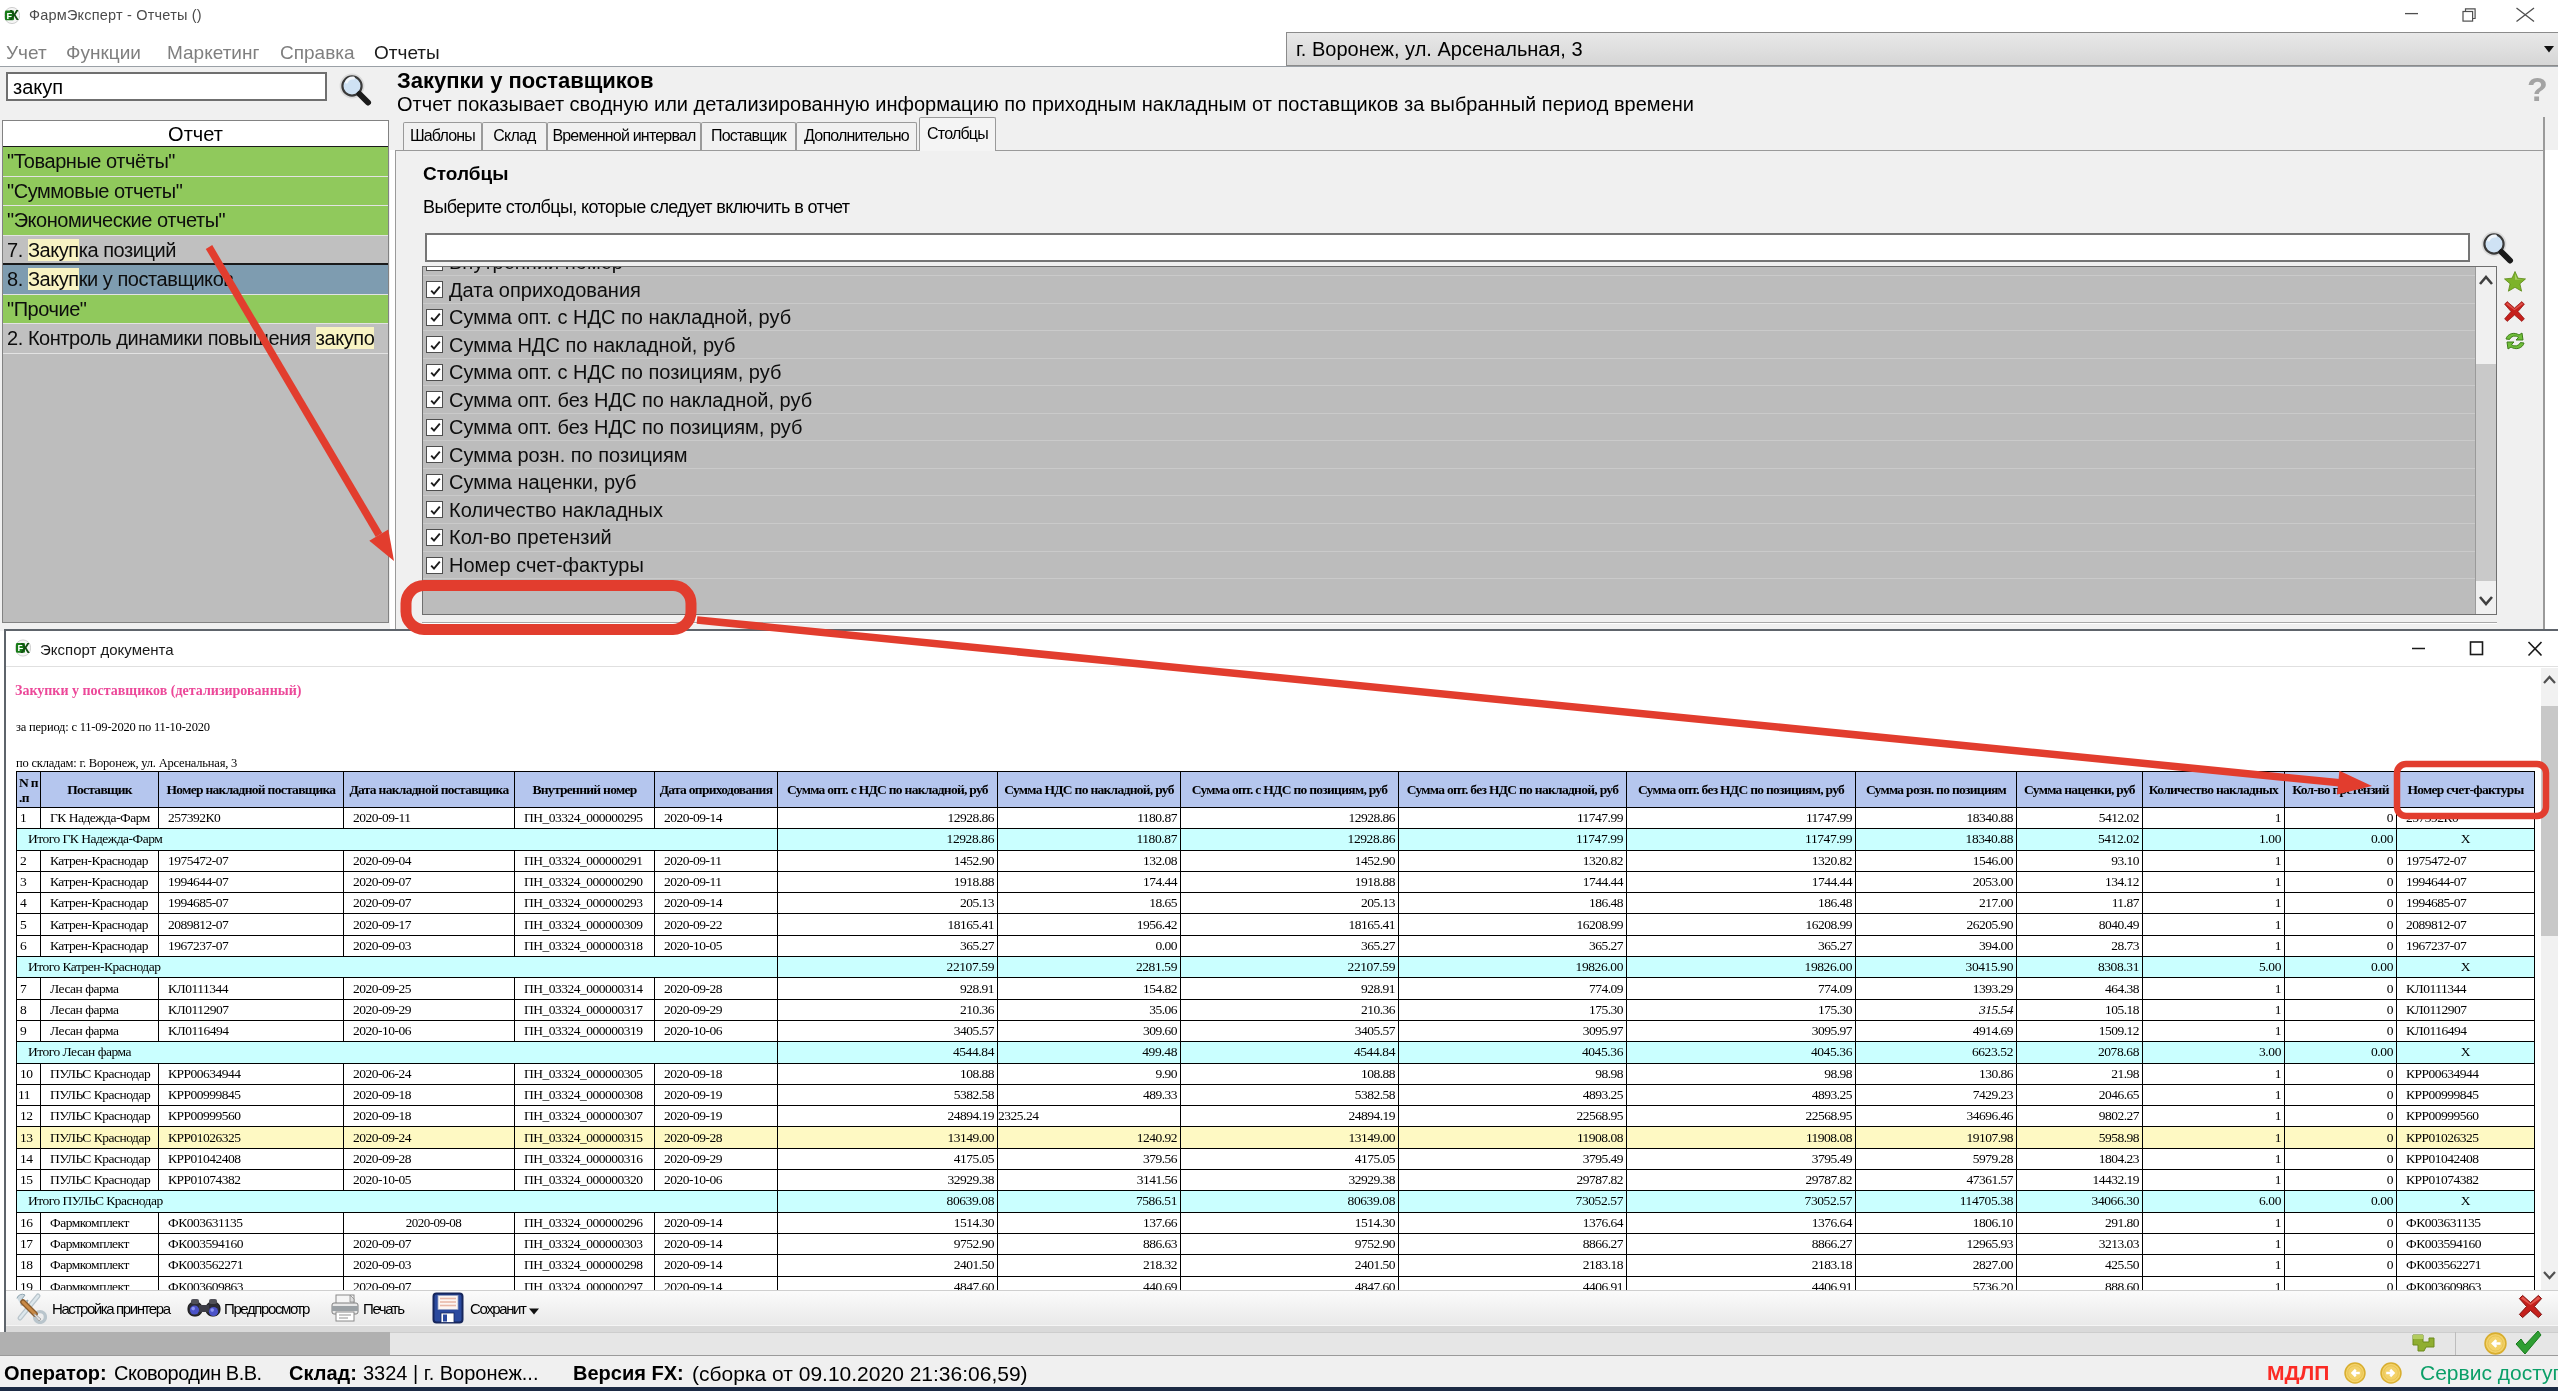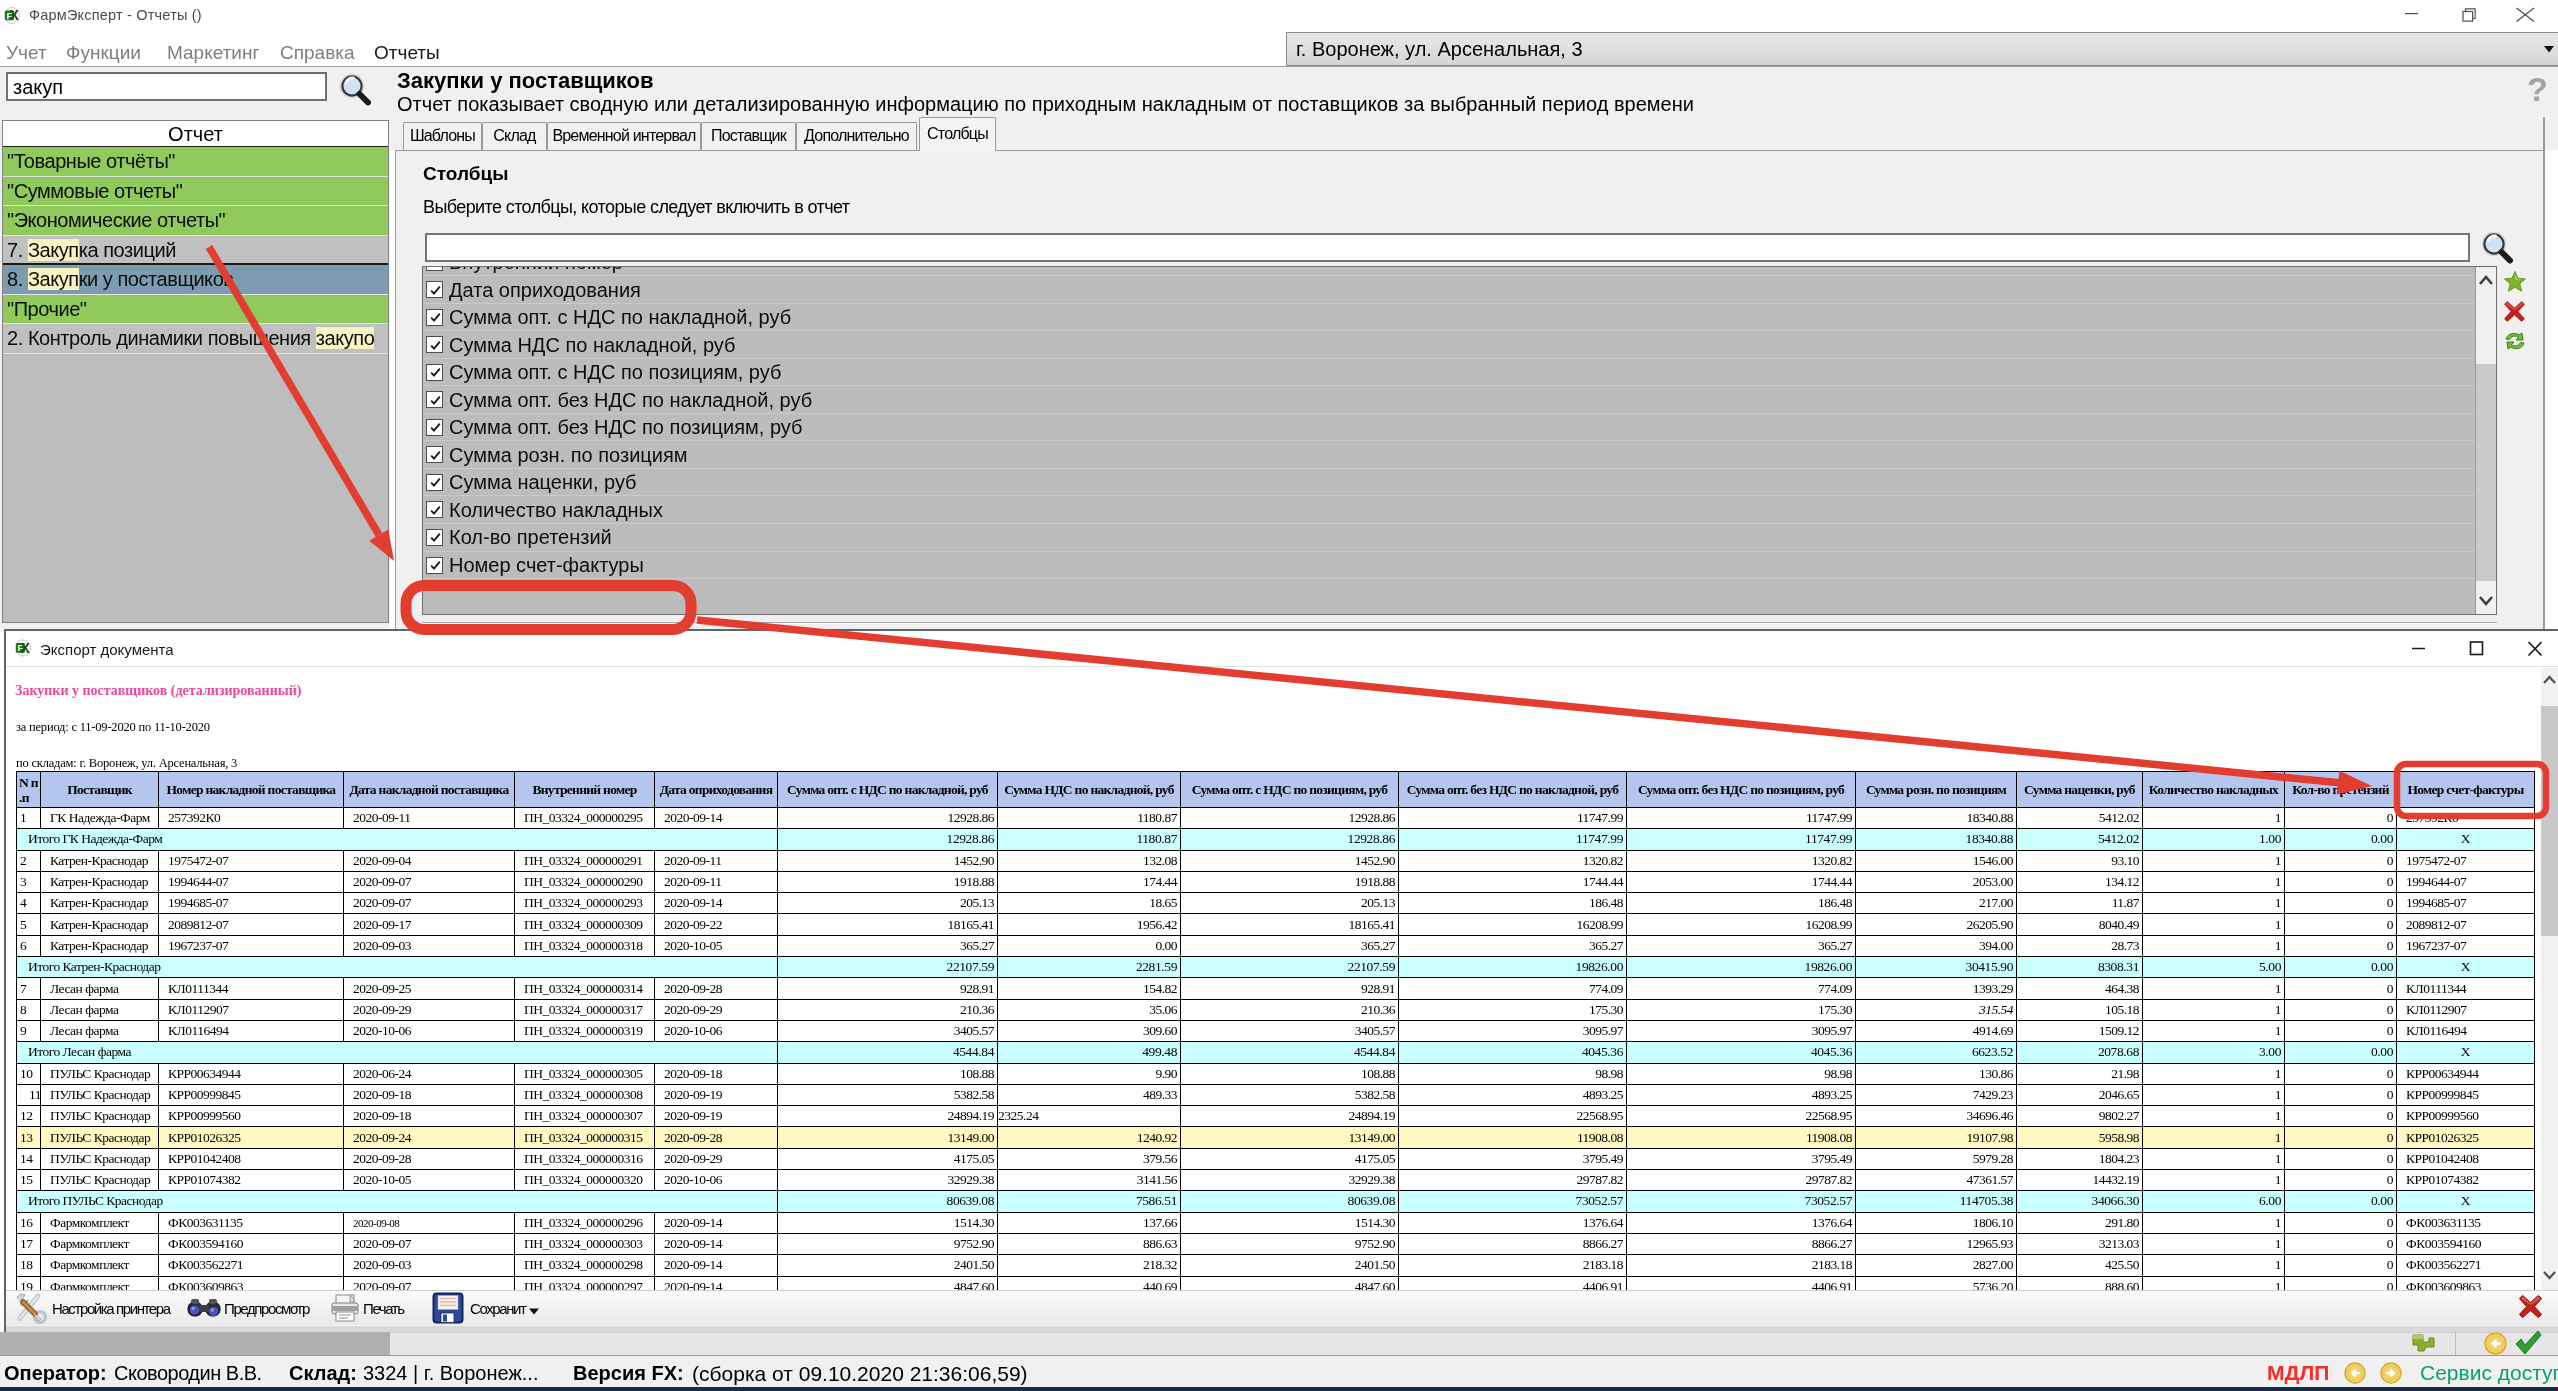--- a/index.html
+++ b/index.html
@@ -437,21 +437,21 @@
           <td style="border:1px solid #000;font-size:13.5px;letter-spacing:-0.5px;text-align:right;padding-right:3px;white-space:nowrap;overflow:hidden;">108.88</td>
           <td style="border:1px solid #000;font-size:13.5px;letter-spacing:-0.5px;text-align:right;padding-right:3px;white-space:nowrap;overflow:hidden;">98.98</td>
           <td style="border:1px solid #000;font-size:13.5px;letter-spacing:-0.5px;text-align:right;padding-right:3px;white-space:nowrap;overflow:hidden;">98.98</td>
           <td style="border:1px solid #000;font-size:13.5px;letter-spacing:-0.5px;text-align:right;padding-right:3px;white-space:nowrap;overflow:hidden;">130.86</td>
           <td style="border:1px solid #000;font-size:13.5px;letter-spacing:-0.5px;text-align:right;padding-right:3px;white-space:nowrap;overflow:hidden;">21.98</td>
           <td style="border:1px solid #000;font-size:13.5px;letter-spacing:-0.5px;text-align:right;padding-right:3px;white-space:nowrap;overflow:hidden;">1</td>
           <td style="border:1px solid #000;font-size:13.5px;letter-spacing:-0.5px;text-align:right;padding-right:3px;white-space:nowrap;overflow:hidden;">0</td>
           <td style="border:1px solid #000;font-size:13.5px;letter-spacing:-0.5px;text-align:left;padding-left:9px;white-space:nowrap;overflow:hidden;">КРР00634944</td>
         </tr>
         <tr style="height:21.3px;background:#fff;">
-          <td style="border:1px solid #000;font-size:13.5px;letter-spacing:-0.5px;text-align:left;padding-left:12px;white-space:nowrap;overflow:hidden;">11</td>
+          <td style="border:1px solid #000;font-size:13.5px;letter-spacing:-0.5px;text-align:left;padding-left:1px;white-space:nowrap;overflow:hidden;">11</td>
           <td style="border:1px solid #000;font-size:13.5px;letter-spacing:-0.5px;text-align:left;padding-left:9px;white-space:nowrap;overflow:hidden;">ПУЛЬС Краснодар</td>
           <td style="border:1px solid #000;font-size:13.5px;letter-spacing:-0.5px;text-align:left;padding-left:9px;white-space:nowrap;overflow:hidden;">КРР00999845</td>
           <td style="border:1px solid #000;font-size:13.5px;letter-spacing:-0.5px;text-align:left;padding-left:9px;white-space:nowrap;overflow:hidden;">2020-09-18</td>
           <td style="border:1px solid #000;font-size:13.5px;letter-spacing:-0.5px;text-align:left;padding-left:9px;white-space:nowrap;overflow:hidden;">ПН_03324_000000308</td>
           <td style="border:1px solid #000;font-size:13.5px;letter-spacing:-0.5px;text-align:left;padding-left:9px;white-space:nowrap;overflow:hidden;">2020-09-19</td>
           <td style="border:1px solid #000;font-size:13.5px;letter-spacing:-0.5px;text-align:right;padding-right:3px;white-space:nowrap;overflow:hidden;">5382.58</td>
           <td style="border:1px solid #000;font-size:13.5px;letter-spacing:-0.5px;text-align:right;padding-right:3px;white-space:nowrap;overflow:hidden;">489.33</td>
           <td style="border:1px solid #000;font-size:13.5px;letter-spacing:-0.5px;text-align:right;padding-right:3px;white-space:nowrap;overflow:hidden;">5382.58</td>
           <td style="border:1px solid #000;font-size:13.5px;letter-spacing:-0.5px;text-align:right;padding-right:3px;white-space:nowrap;overflow:hidden;">4893.25</td>
           <td style="border:1px solid #000;font-size:13.5px;letter-spacing:-0.5px;text-align:right;padding-right:3px;white-space:nowrap;overflow:hidden;">4893.25</td>
@@ -543,21 +543,21 @@
           <td style="border:1px solid #000;font-size:13.5px;letter-spacing:-0.4px;text-align:right;padding-right:3px;">114705.38</td>
           <td style="border:1px solid #000;font-size:13.5px;letter-spacing:-0.4px;text-align:right;padding-right:3px;">34066.30</td>
           <td style="border:1px solid #000;font-size:13.5px;letter-spacing:-0.4px;text-align:right;padding-right:3px;">6.00</td>
           <td style="border:1px solid #000;font-size:13.5px;letter-spacing:-0.4px;text-align:right;padding-right:3px;">0.00</td>
           <td style="border:1px solid #000;font-size:13.5px;text-align:center;">X</td>
         </tr>
         <tr style="height:21.3px;background:#fff;">
           <td style="border:1px solid #000;font-size:13.5px;letter-spacing:-0.5px;text-align:left;padding-left:3px;white-space:nowrap;overflow:hidden;">16</td>
           <td style="border:1px solid #000;font-size:13.5px;letter-spacing:-0.5px;text-align:left;padding-left:9px;white-space:nowrap;overflow:hidden;">Фармкомплект</td>
           <td style="border:1px solid #000;font-size:13.5px;letter-spacing:-0.5px;text-align:left;padding-left:9px;white-space:nowrap;overflow:hidden;">ФК003631135</td>
-          <td style="border:1px solid #000;font-size:11px;letter-spacing:-0.5px;text-align:left;padding-left:9px;white-space:nowrap;overflow:hidden;">2020-09-08</td>
+          <td style="border:1px solid #000;font-size:13px;letter-spacing:-0.5px;text-align:center;padding-left:9px;white-space:nowrap;overflow:hidden;">2020-09-08</td>
           <td style="border:1px solid #000;font-size:13.5px;letter-spacing:-0.5px;text-align:left;padding-left:9px;white-space:nowrap;overflow:hidden;">ПН_03324_000000296</td>
           <td style="border:1px solid #000;font-size:13.5px;letter-spacing:-0.5px;text-align:left;padding-left:9px;white-space:nowrap;overflow:hidden;">2020-09-14</td>
           <td style="border:1px solid #000;font-size:13.5px;letter-spacing:-0.5px;text-align:right;padding-right:3px;white-space:nowrap;overflow:hidden;">1514.30</td>
           <td style="border:1px solid #000;font-size:13.5px;letter-spacing:-0.5px;text-align:right;padding-right:3px;white-space:nowrap;overflow:hidden;">137.66</td>
           <td style="border:1px solid #000;font-size:13.5px;letter-spacing:-0.5px;text-align:right;padding-right:3px;white-space:nowrap;overflow:hidden;">1514.30</td>
           <td style="border:1px solid #000;font-size:13.5px;letter-spacing:-0.5px;text-align:right;padding-right:3px;white-space:nowrap;overflow:hidden;">1376.64</td>
           <td style="border:1px solid #000;font-size:13.5px;letter-spacing:-0.5px;text-align:right;padding-right:3px;white-space:nowrap;overflow:hidden;">1376.64</td>
           <td style="border:1px solid #000;font-size:13.5px;letter-spacing:-0.5px;text-align:right;padding-right:3px;white-space:nowrap;overflow:hidden;">1806.10</td>
           <td style="border:1px solid #000;font-size:13.5px;letter-spacing:-0.5px;text-align:right;padding-right:3px;white-space:nowrap;overflow:hidden;">291.80</td>
           <td style="border:1px solid #000;font-size:13.5px;letter-spacing:-0.5px;text-align:right;padding-right:3px;white-space:nowrap;overflow:hidden;">1</td>

